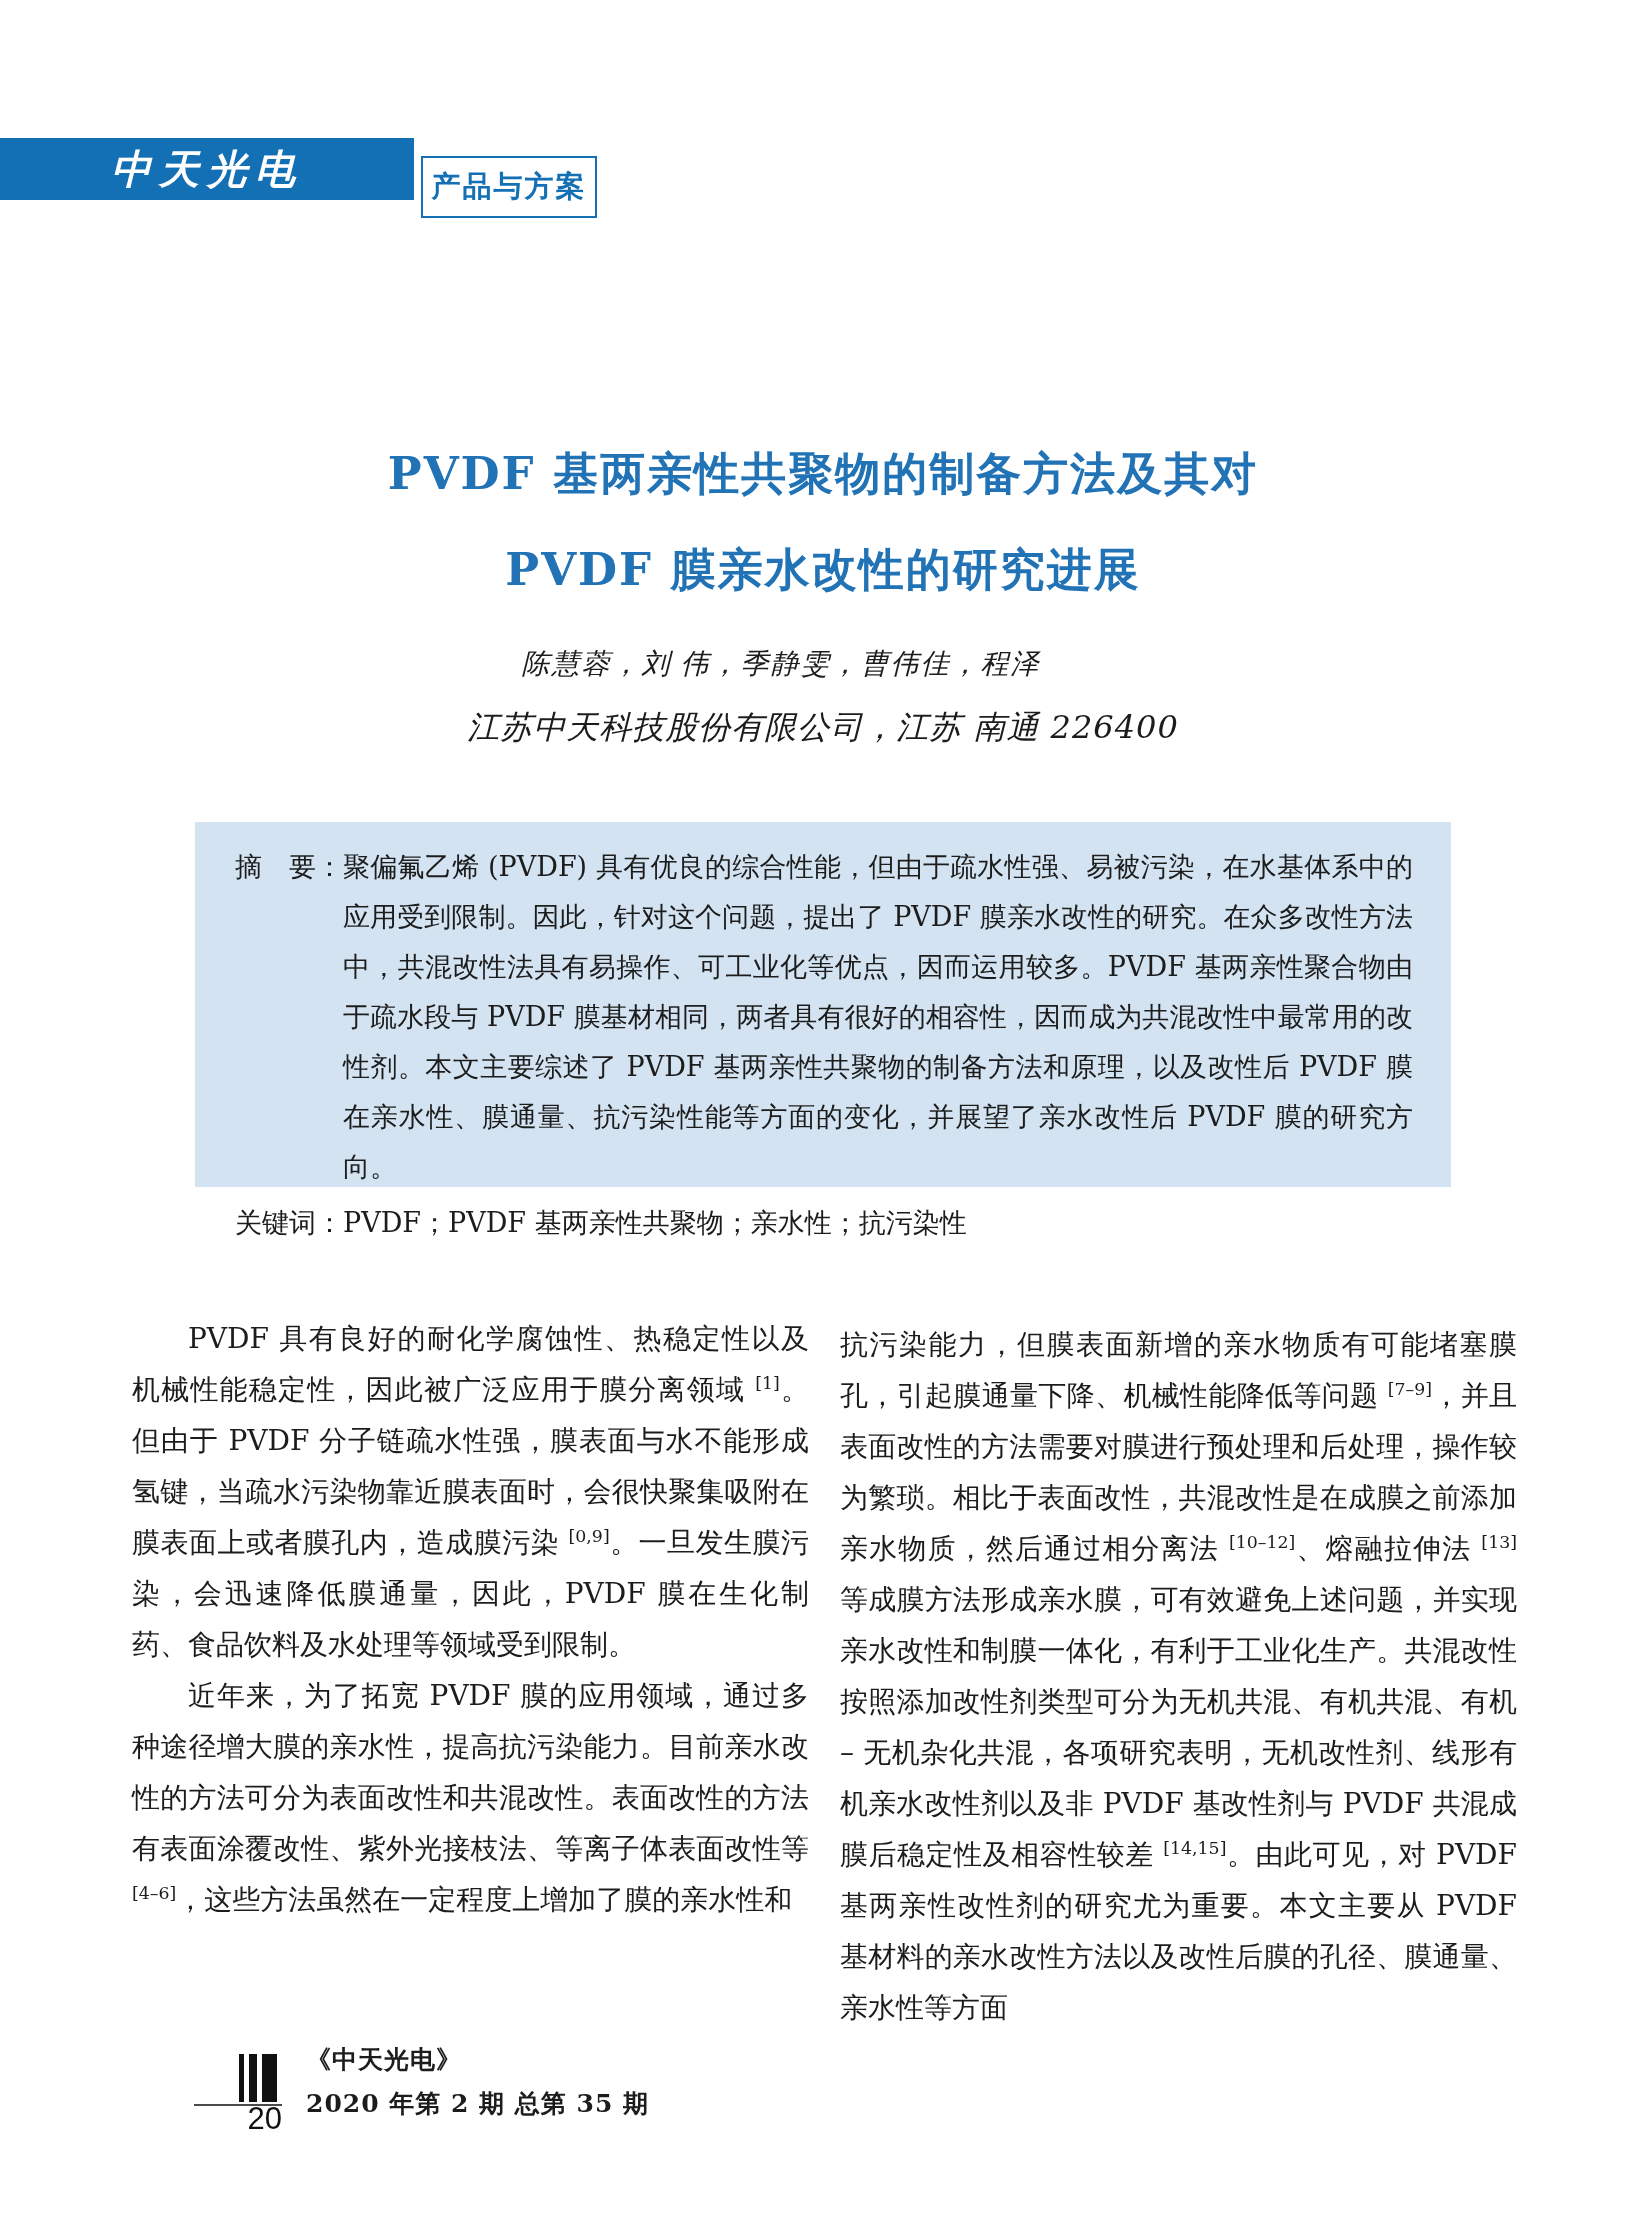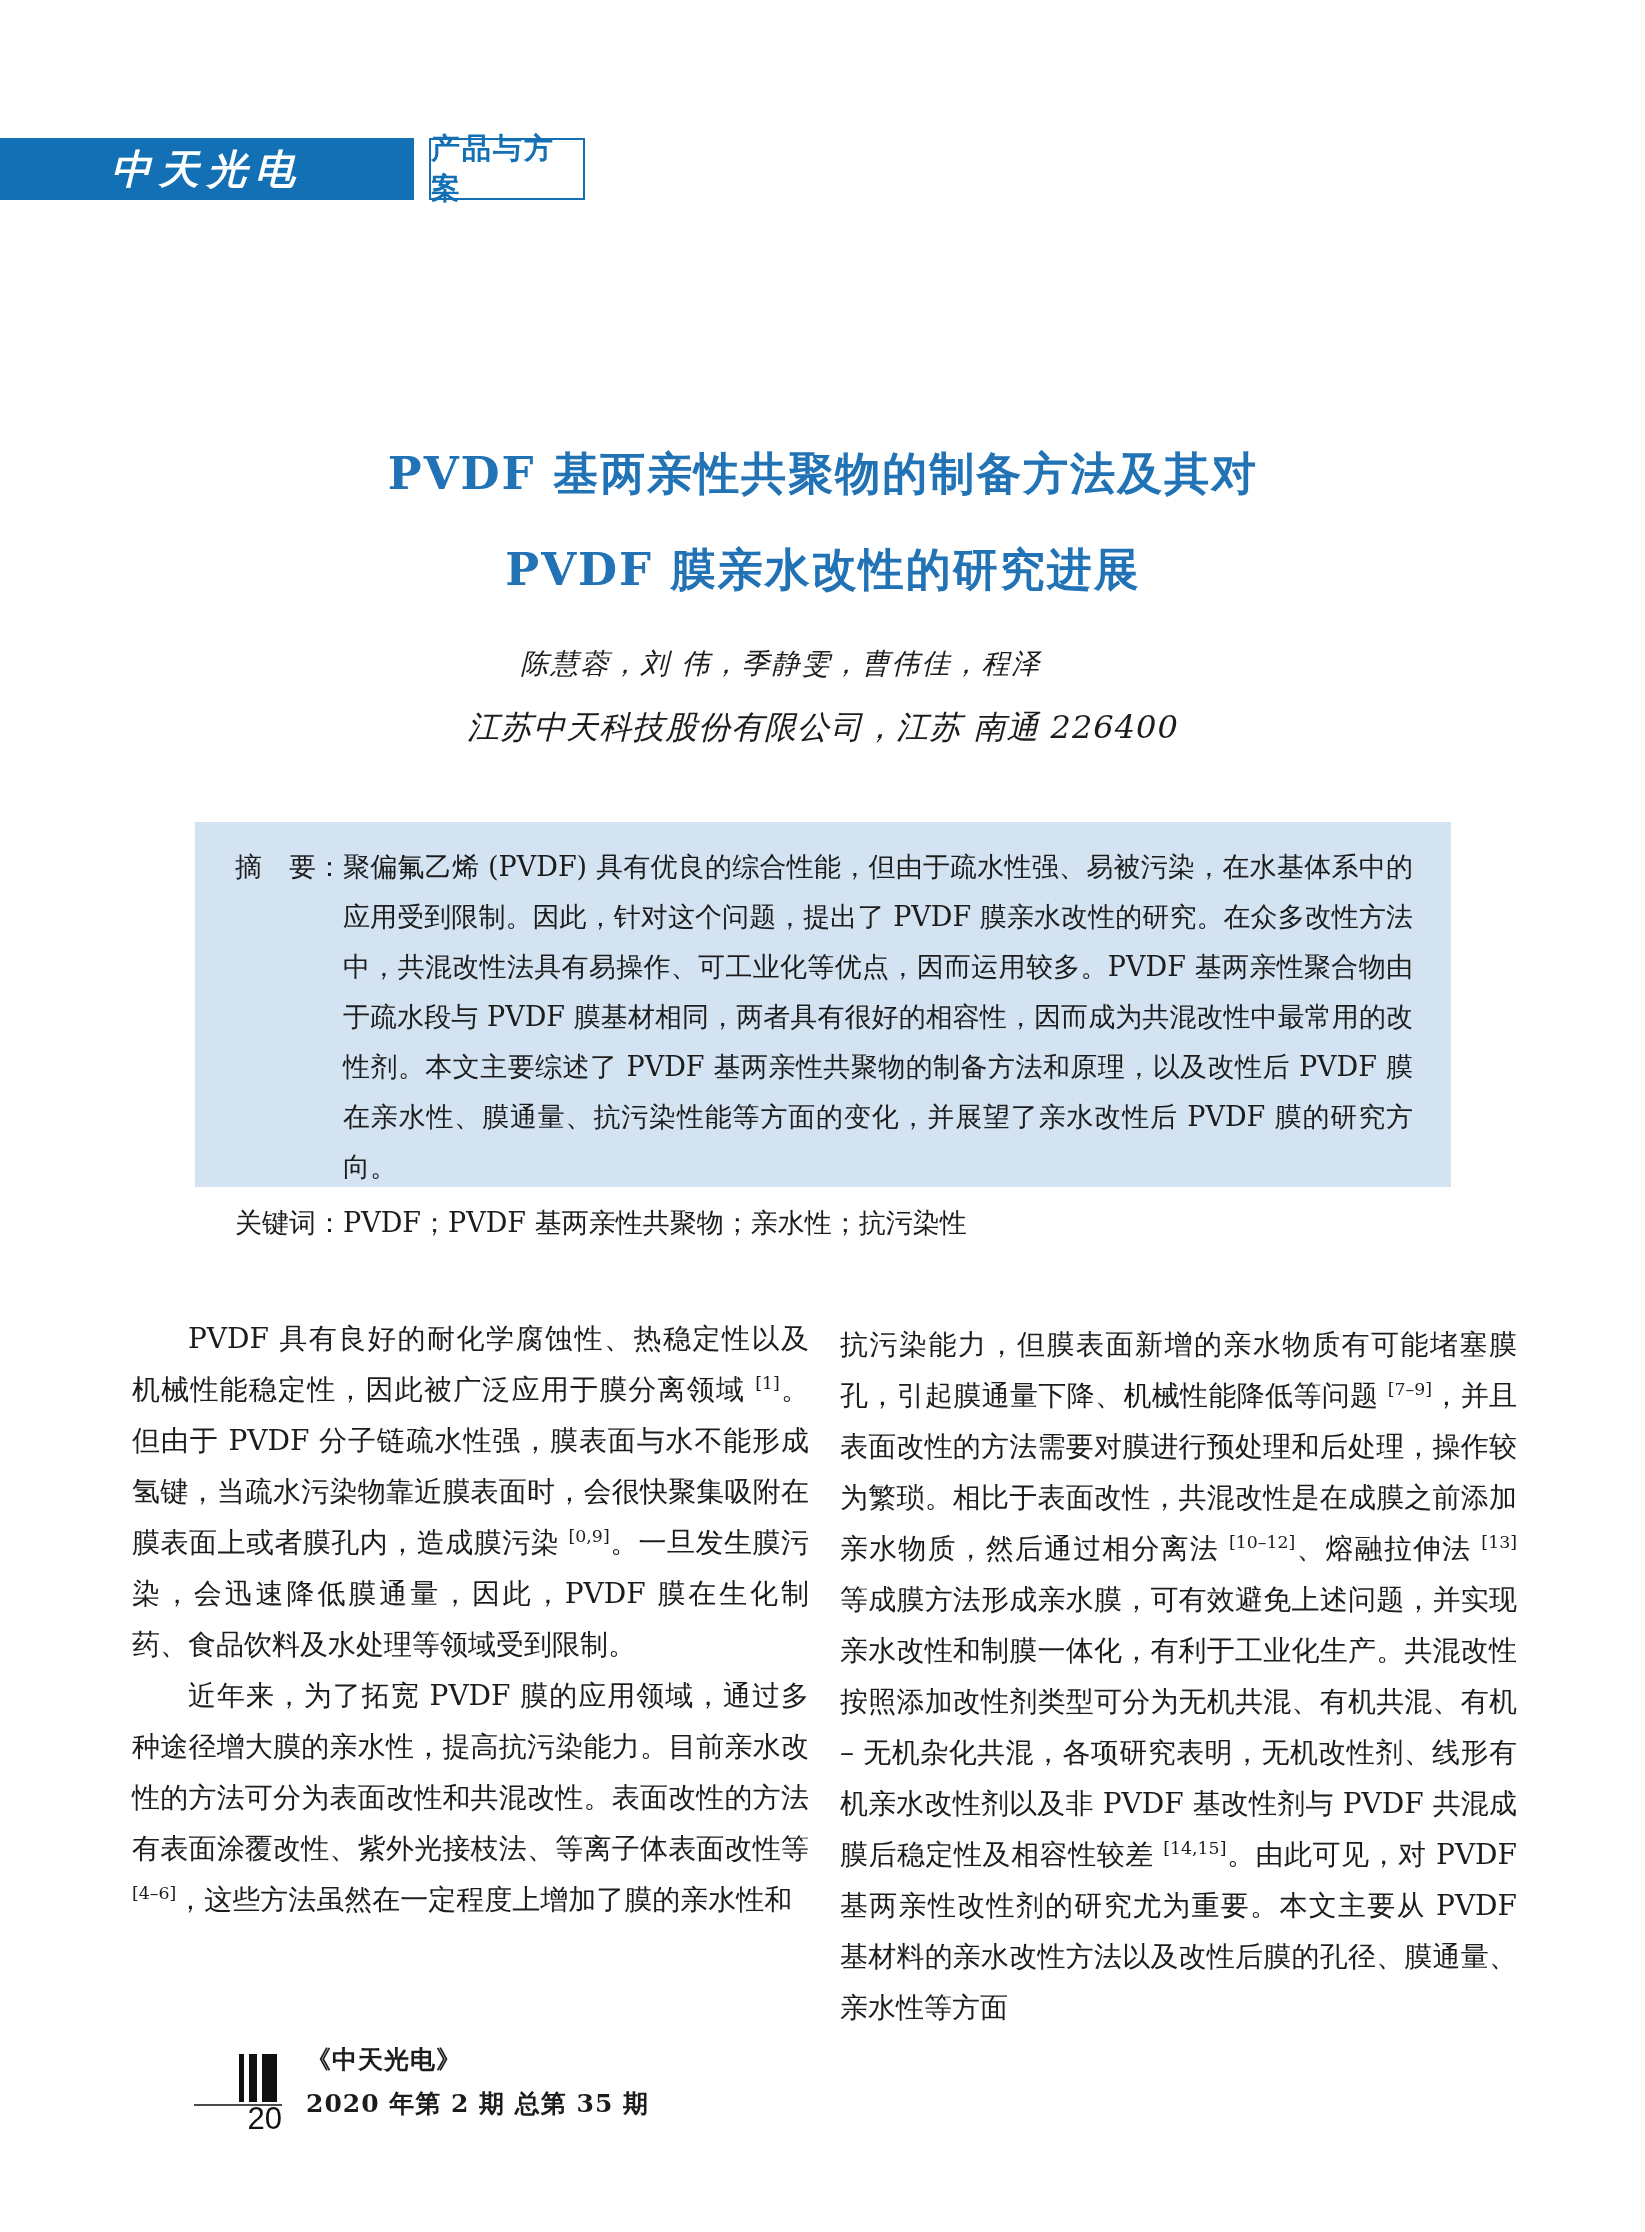--- a/index.html
+++ b/index.html
@@ -10,35 +10,35 @@
   }
   .header-bar{
     position:absolute;left:0;top:138px;width:414px;height:62px;
     display:flex;align-items:center;justify-content:center;
   }
   .brand{
     color:#ffffff;font-size:40px;font-weight:bold;font-style:italic;
     letter-spacing:8px;font-family:"DejaVu Serif",serif;
   }
   .tab-box{
-    position:absolute;left:421px;top:138px;width:156px;height:62px;
+    position:absolute;left:421px;top:156px;width:176px;height:62px;
     background:#ffffff;border:2px solid;box-sizing:border-box;
-    display:flex;align-items:center;justify-content:center;margin-left:8px;
+    display:flex;align-items:center;justify-content:center;
   }
   .tab-box span{
     font-size:29px;font-weight:bold;
     font-family:"Liberation Sans","DejaVu Sans",sans-serif;letter-spacing:2px;
   }
   .title-block{
     position:absolute;left:0;top:426px;width:1646px;text-align:center;
     font-weight:bold;font-size:45px;line-height:96px;letter-spacing:2px;
   }
   .authors{
     position:absolute;left:0;top:645px;width:1562px;text-align:center;
-    font-size:28px;font-style:italic;letter-spacing:2px;
+    font-size:28px;font-style:italic;letter-spacing:2px;font-family:Liberation Serif, serif;
   }
   .affiliation{
     position:absolute;left:0;top:706px;width:1646px;text-align:center;
     font-size:32px;font-style:italic;letter-spacing:1px;
   }
   .abstract-box{
     position:absolute;left:195px;top:822px;width:1256px;height:365px;
     box-sizing:border-box;padding:20px 38px 0 40px;
   }
   .abs-row{display:flex;}

